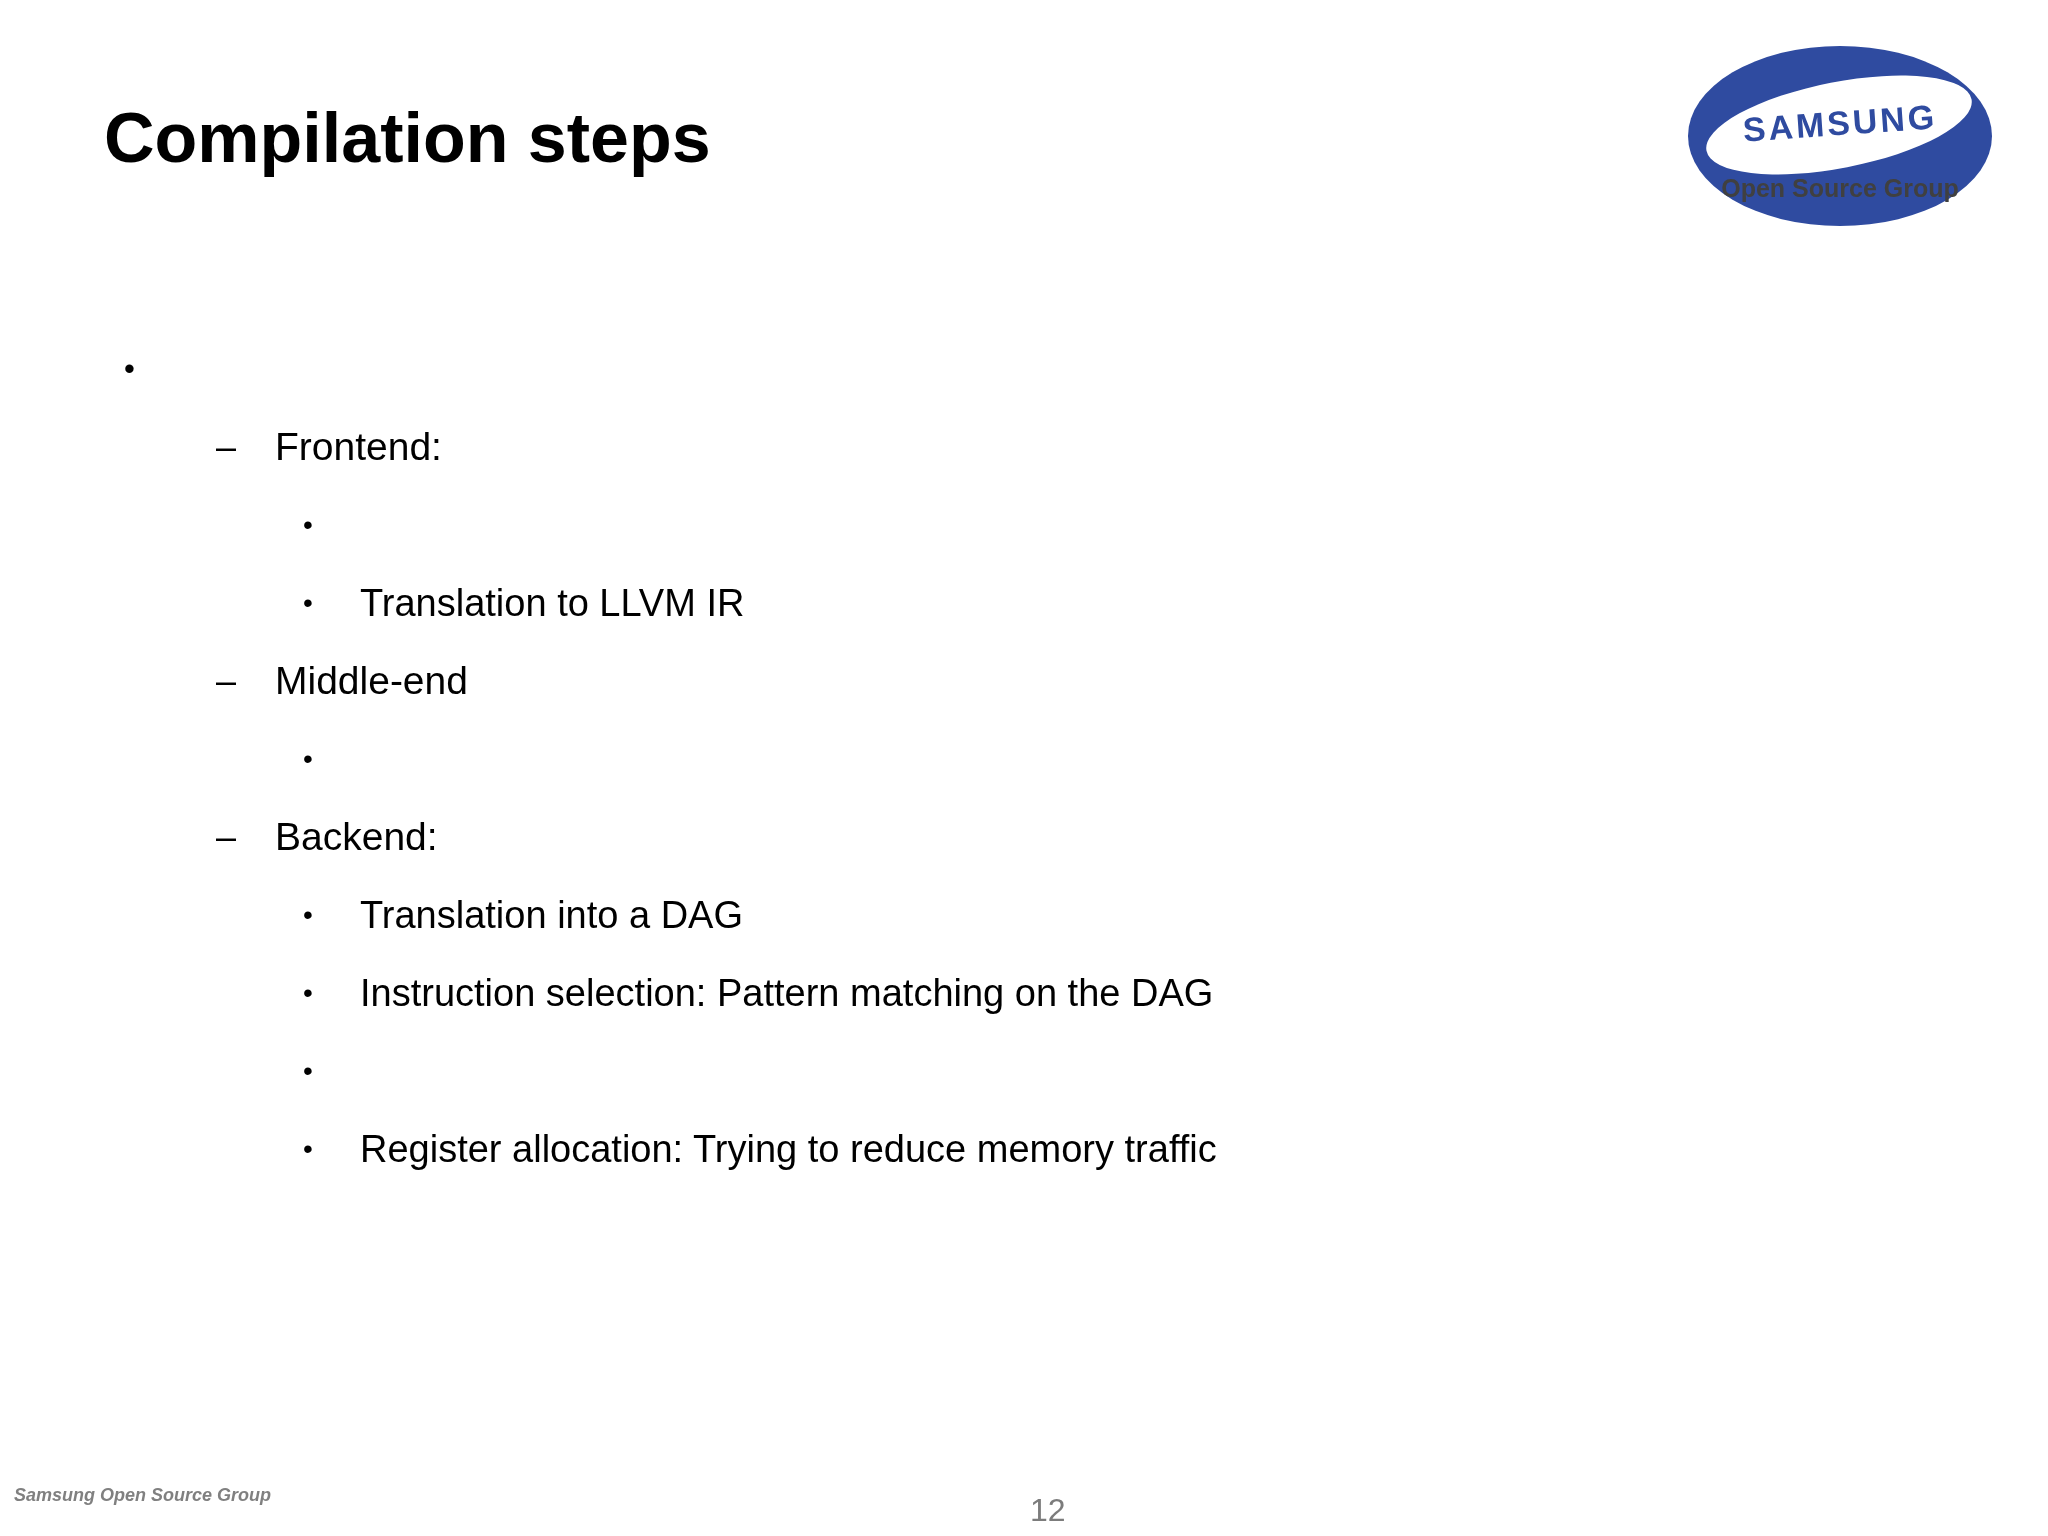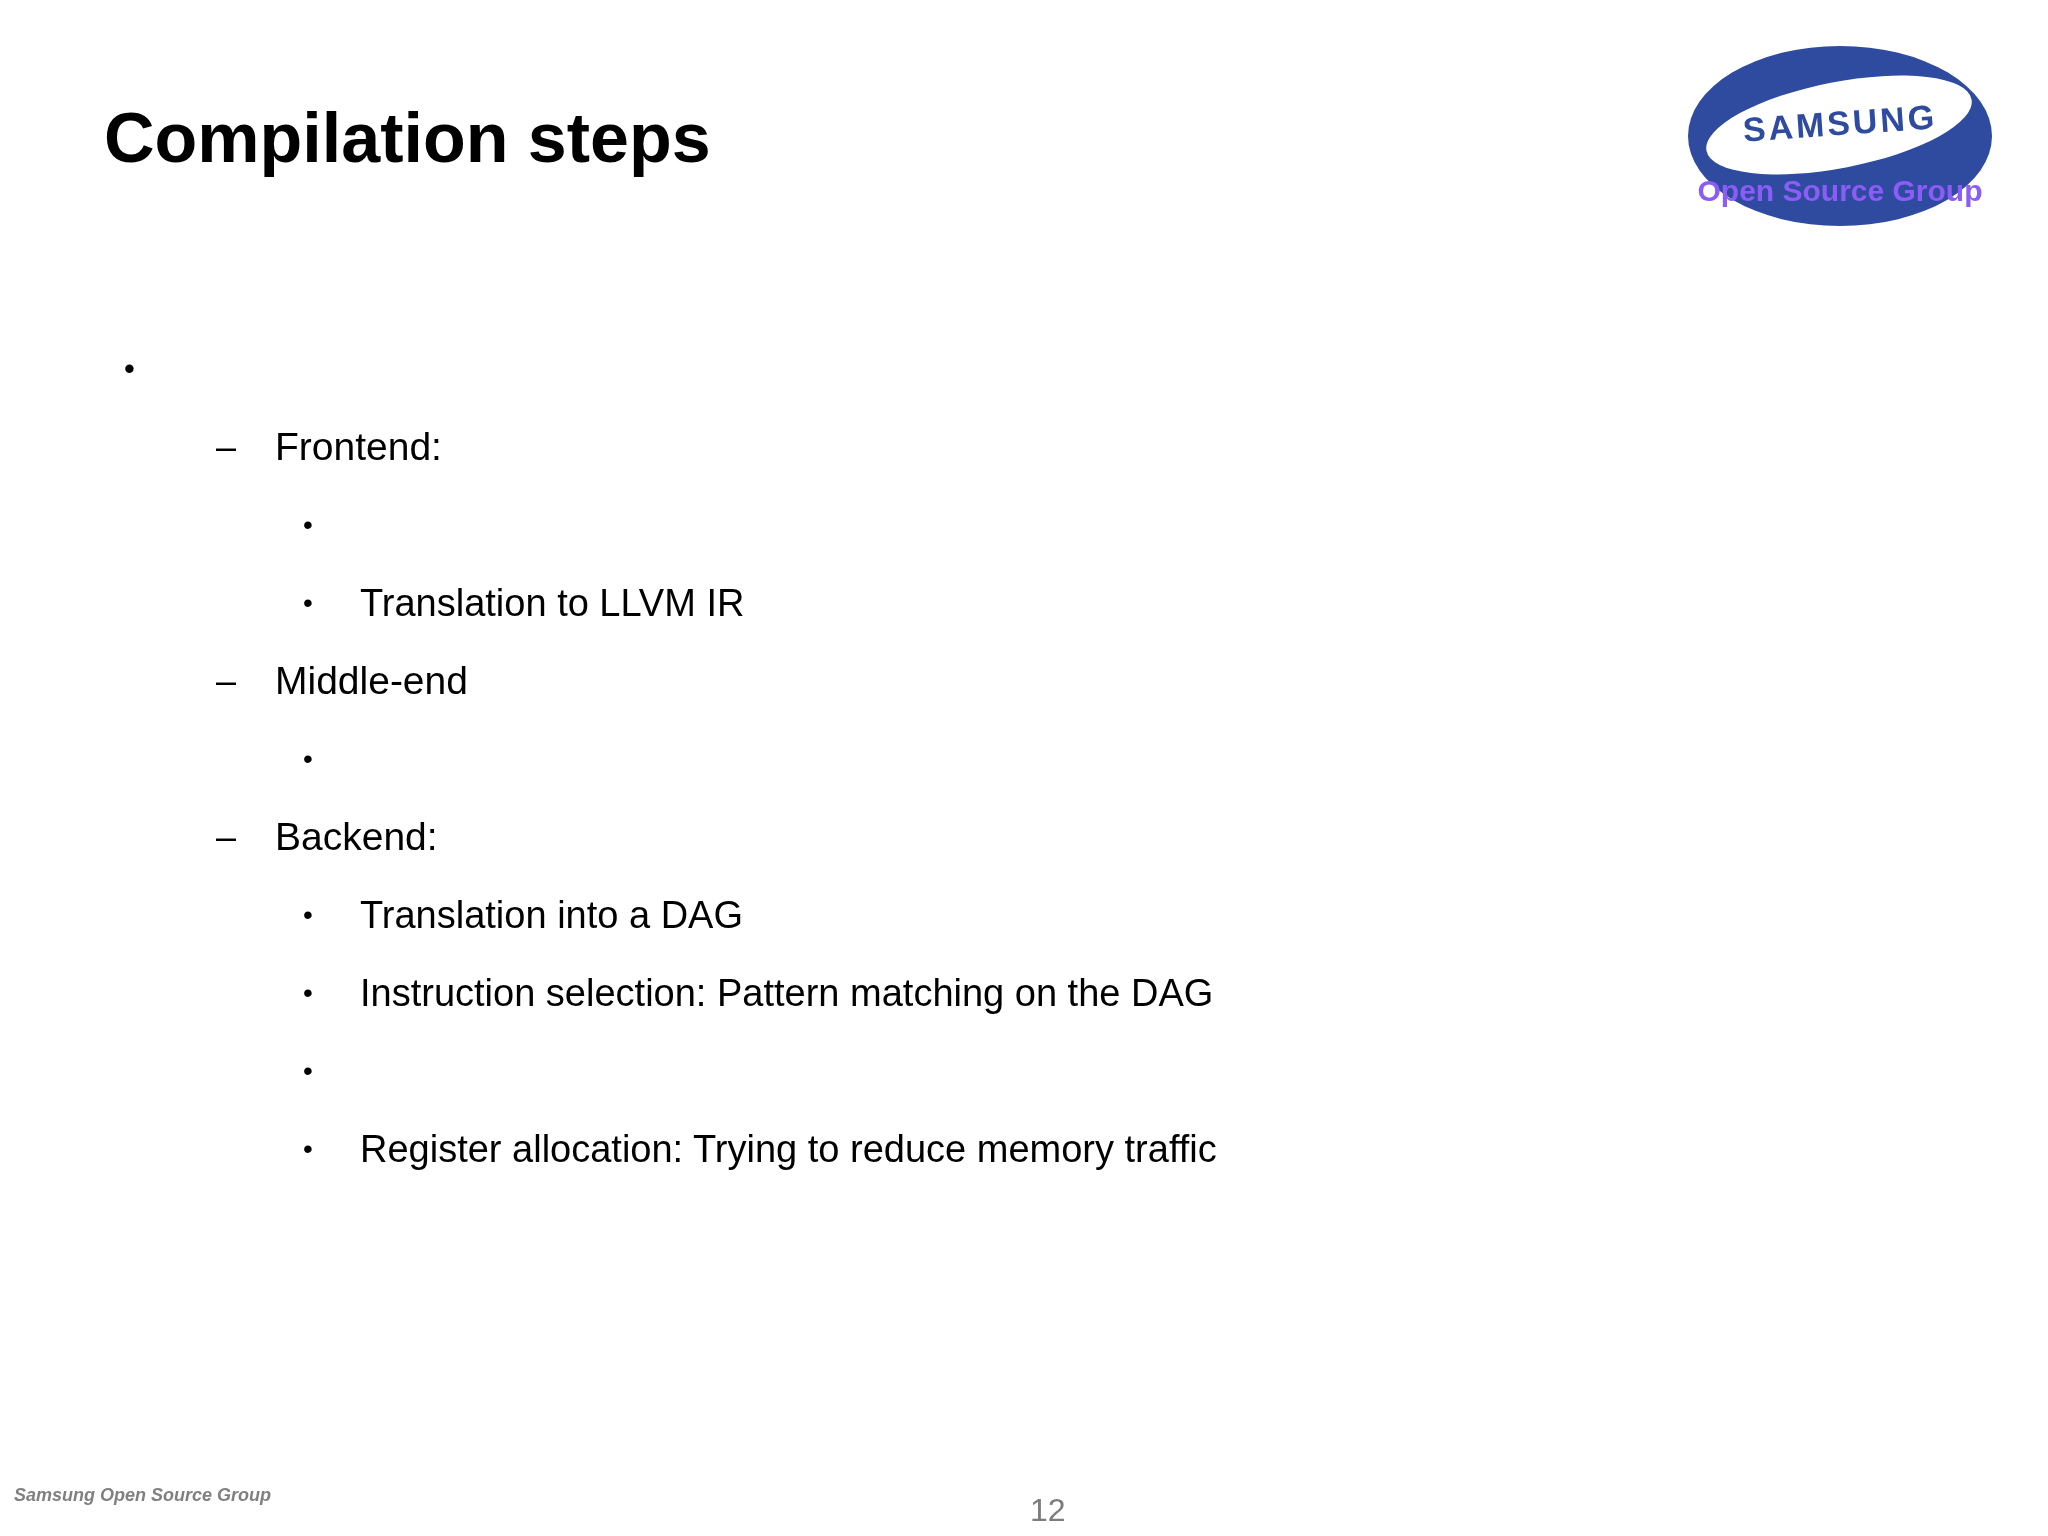--- a/index.html
+++ b/index.html
@@ -76,23 +76,23 @@
     color: #2F4BA0;
     transform: rotate(-4deg);
     white-space: nowrap;
   }
   .logo-tagline {
     position: absolute;
     left: 0;
     top: 128px;
     width: 304px;
     text-align: center;
-    font-size: 30px;
-    font-weight: 700;
-    color: #8b5cf6;
+    font-size: 25px;
+    font-weight: 700;
+    color: #404040;
     white-space: nowrap;
   }
 
   
   .body-content {
     position: absolute;
     left: 0;
     top: 330px;
     width: 2048px;
   }

